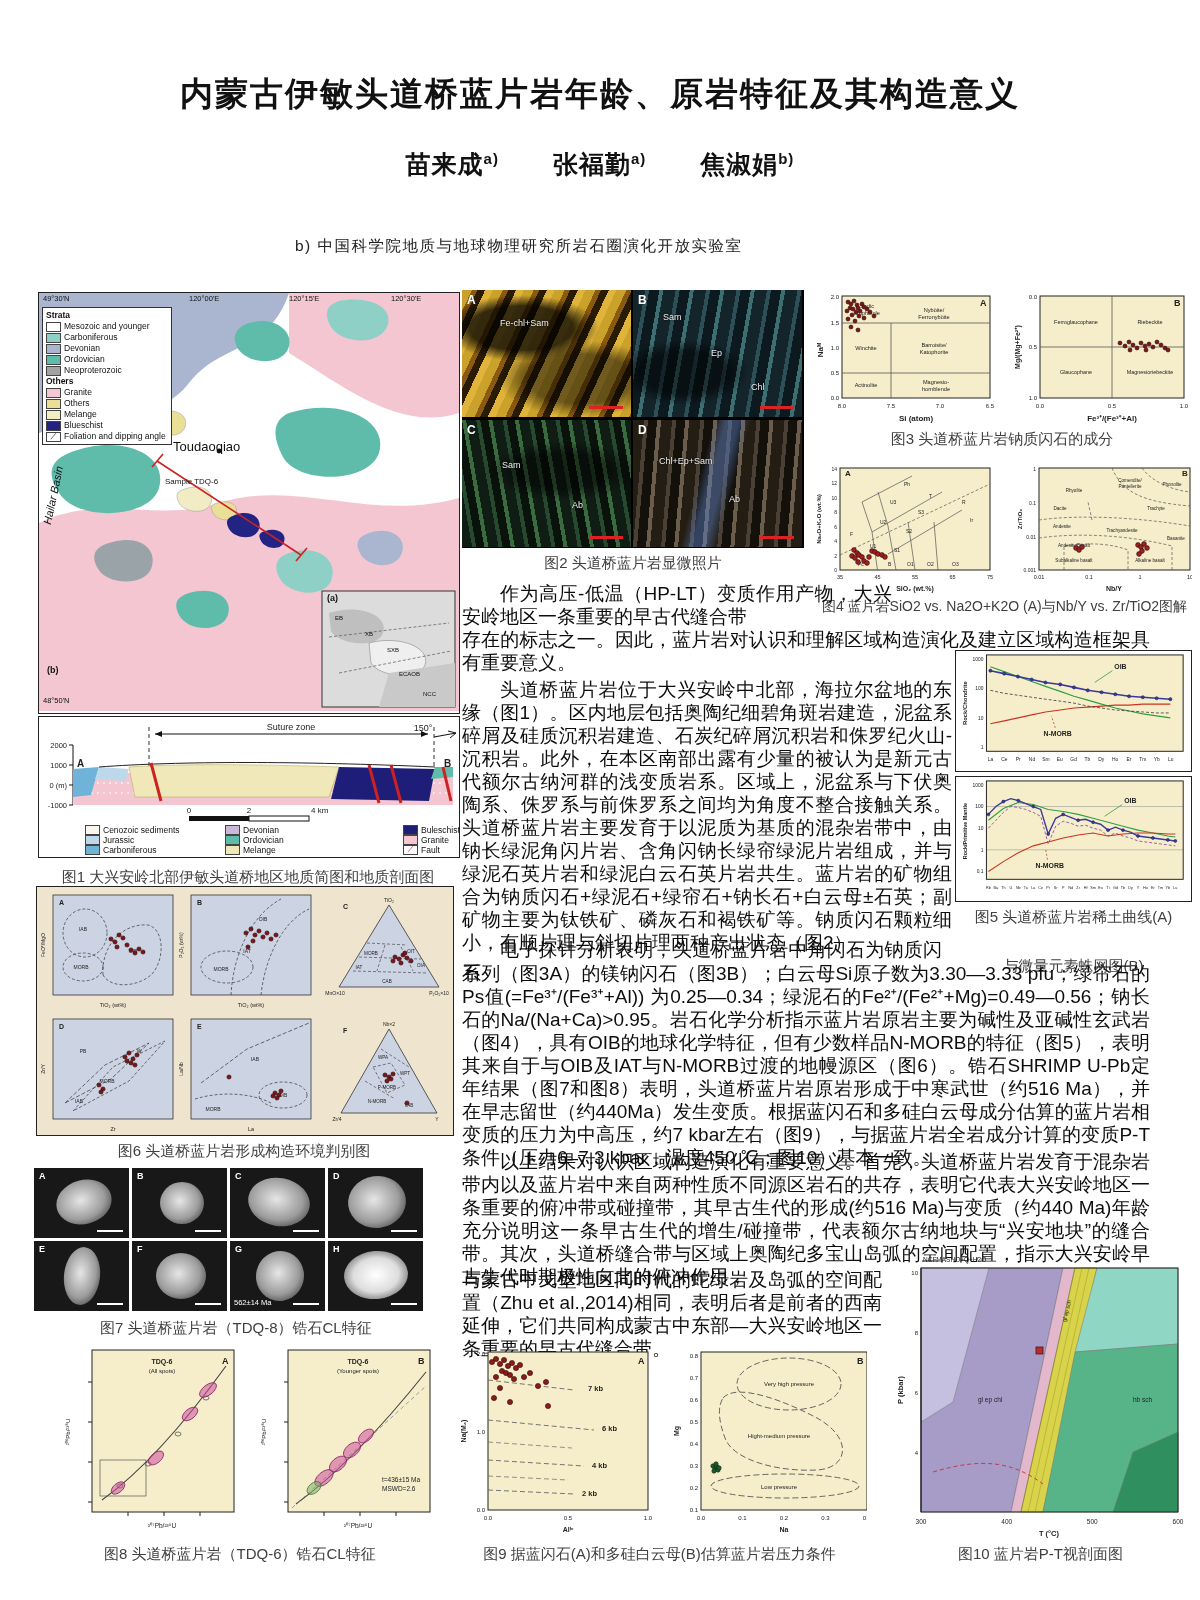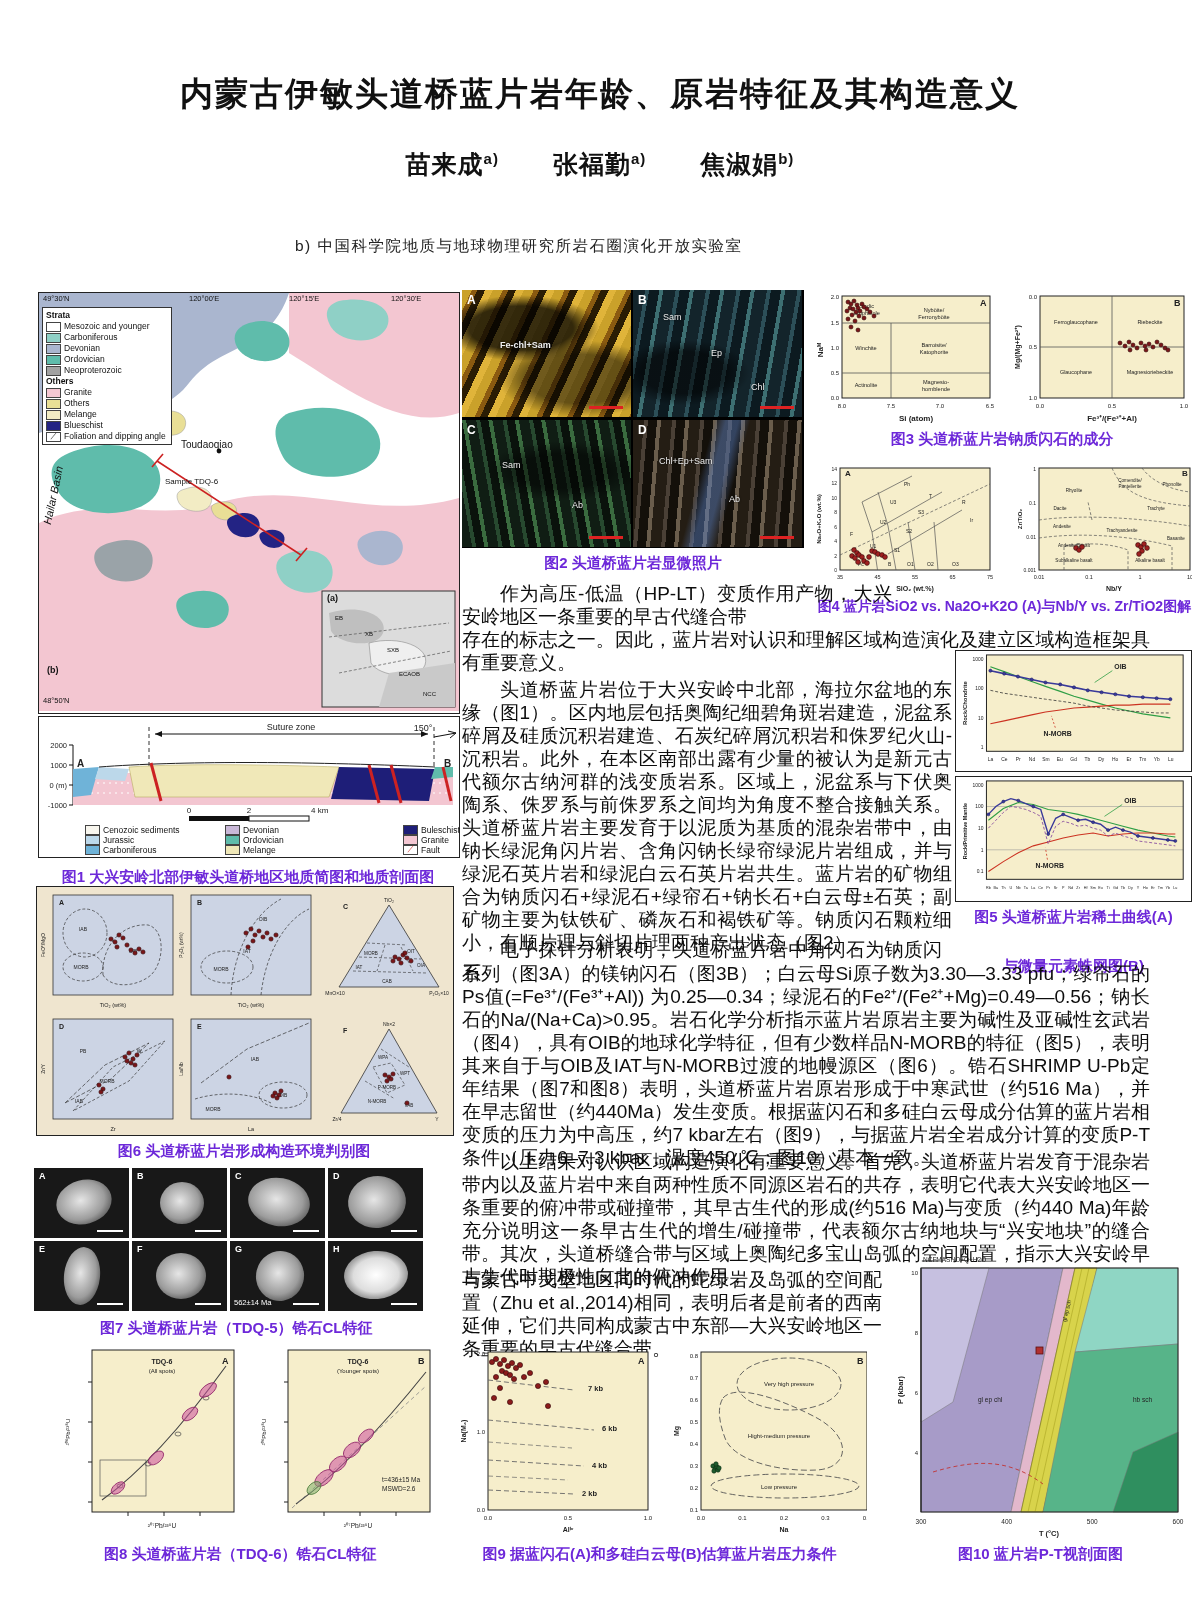--- a/index.html
+++ b/index.html
@@ -6,21 +6,21 @@
   #poster{position:relative;width:1192px;height:1600px;background:#fff;overflow:hidden;
           font-family:"Liberation Sans",sans-serif;color:#111;}
   .abs{position:absolute;}
   .title{width:1200px;top:72px;text-align:center;font-size:33px;font-weight:800;letter-spacing:2px;}
   .authors{width:1200px;top:148px;text-align:center;font-size:25px;font-weight:700;letter-spacing:1px;}
   .authors sup{font-size:15px;}
   .authors .gap{display:inline-block;width:46px;}
   .aff{left:295px;font-size:15.5px;letter-spacing:1.5px;color:#222;}
   .body-p{font-size:19px;line-height:23px;text-align:justify;color:#0d0d0d;}
   .ind{text-indent:2em;}
-  .cap{font-weight:700;font-size:15px;text-align:center;color:#6d28d9;}
+  .cap{font-weight:400;font-size:15px;text-align:center;color:#404040;}
   .figbox{position:absolute;}
   .frame{border:1px solid #222;background:#fff;position:relative;}
   svg{display:block;}
   svg text{fill:#222;font-family:"Liberation Sans",sans-serif;}
   
   .mp{position:relative;width:169px;height:127px;overflow:hidden;background:#111;}
   .mpA{background:
     radial-gradient(ellipse 130px 55px at 35% 30%, rgba(0,0,0,.75) 0 40%, transparent 60%),
     radial-gradient(ellipse 150px 70px at 70% 70%, rgba(0,0,0,.5) 0 35%, transparent 55%),
     repeating-linear-gradient(115deg,#caa12a 0 9px,#8a5a10 9px 14px,#2a1c04 14px 21px,#e0b43a 21px 28px);}
@@ -138,21 +138,21 @@
             <span>Foliation and dipping angle</span>
           </div>
       </div>
 
       <div class="abs" style="left:4px;top:1px;font-size:7.5px;">49°30'N</div>
       <div class="abs" style="left:150px;top:1px;font-size:7.5px;">120°00'E</div>
       <div class="abs" style="left:250px;top:1px;font-size:7.5px;">120°15'E</div>
       <div class="abs" style="left:352px;top:1px;font-size:7.5px;">120°30'E</div>
       <div class="abs" style="left:4px;top:403px;font-size:7.5px;">48°50'N</div>
       <div class="abs" style="left:2px;top:230px;font-size:11px;font-style:italic;transform:rotate(-78deg);transform-origin:left top;">Hailar Basin</div>
-      <div class="abs" style="left:142px;top:146px;font-size:10px;">Toudaoqiao</div>
+      <div class="abs" style="left:134px;top:146px;font-size:13px;">Toudaoqiao</div>
       <div class="abs" style="left:126px;top:184px;font-size:8px;">Sample TDQ-6</div>
       <div class="abs" style="left:288px;top:300px;font-size:9px;font-weight:700;">(a)</div>
       <div class="abs" style="left:8px;top:372px;font-size:9px;font-weight:700;">(b)</div>
       <div class="abs" style="left:296px;top:322px;font-size:6px;">EB</div>
       <div class="abs" style="left:326px;top:338px;font-size:6px;">XB</div>
       <div class="abs" style="left:348px;top:354px;font-size:6px;">SXB</div>
       <div class="abs" style="left:360px;top:378px;font-size:6px;">ECAOB</div>
       <div class="abs" style="left:384px;top:398px;font-size:6px;">NCC</div>
     </div>
 
@@ -240,21 +240,21 @@
           </div>
       </div>
     </div>
     <div class="cap" style="width:420px;margin-top:10px;">图1 大兴安岭北部伊敏头道桥地区地质简图和地质剖面图</div>
   </div>
 
   <div class="figbox" style="left:462px;top:290px;width:342px;">
     <div style="width:342px;height:258px;background:#000;display:flex;flex-wrap:wrap;gap:2px;">
       <div class="mp mpA">
         <span class="plet">A</span>
-        <span class="mlab" style="left:38px;top:50px;font-weight:bold;">Fe-chl+Sam</span>
+        <span class="mlab" style="left:38px;top:28px;">Fe-chl+Sam</span>
         <span class="sbar"></span>
       </div>
       <div class="mp mpB">
         <span class="plet">B</span>
         <span class="mlab" style="left:30px;top:22px;">Sam</span>
         <span class="mlab" style="left:78px;top:58px;">Ep</span>
         <span class="mlab" style="left:118px;top:92px;">Chl</span>
         <span class="sbar"></span>
       </div>
       <div class="mp mpC">
@@ -799,21 +799,21 @@
           <span class="zgrain" style="left:26px;top:10px;width:48px;height:50px;transform:rotate(14deg);"></span>
           <span class="zlab">562±14 Ma</span>
           <span class="zbar"></span>
         </div>
       <div class="zc">
           <span class="plet" style="font-size:9px;">H</span>
           <span class="zgrain" style="left:16px;top:10px;width:64px;height:48px;background:radial-gradient(ellipse at 50% 50%,#fff,#ddd 50%,#666 85%,#222 100%);transform:rotate(-5deg);"></span>
           <span class="zbar"></span>
         </div>
     </div>
-    <div class="cap" style="width:390px;margin-top:8px;text-align:left;padding-left:66px;">图7 头道桥蓝片岩（TDQ-5）锆石CL特征</div>
+    <div class="cap" style="width:390px;margin-top:8px;text-align:left;padding-left:66px;">图7 头道桥蓝片岩（TDQ-8）锆石CL特征</div>
   </div>
 
   <div class="figbox" style="left:58px;top:1342px;width:382px;">
     <svg width="382" height="198" viewBox="0 0 382 198">
       <g>
         <rect x="34" y="8" width="142" height="162" fill="#f6eecb" stroke="#222" stroke-width="1"></rect>
         <line x1="34" y1="40" x2="30" y2="40" stroke="#222"></line>
           <line x1="34" y1="80" x2="30" y2="80" stroke="#222"></line>
         <line x1="34" y1="120" x2="30" y2="120" stroke="#222"></line>
           <line x1="34" y1="160" x2="30" y2="160" stroke="#222"></line>

